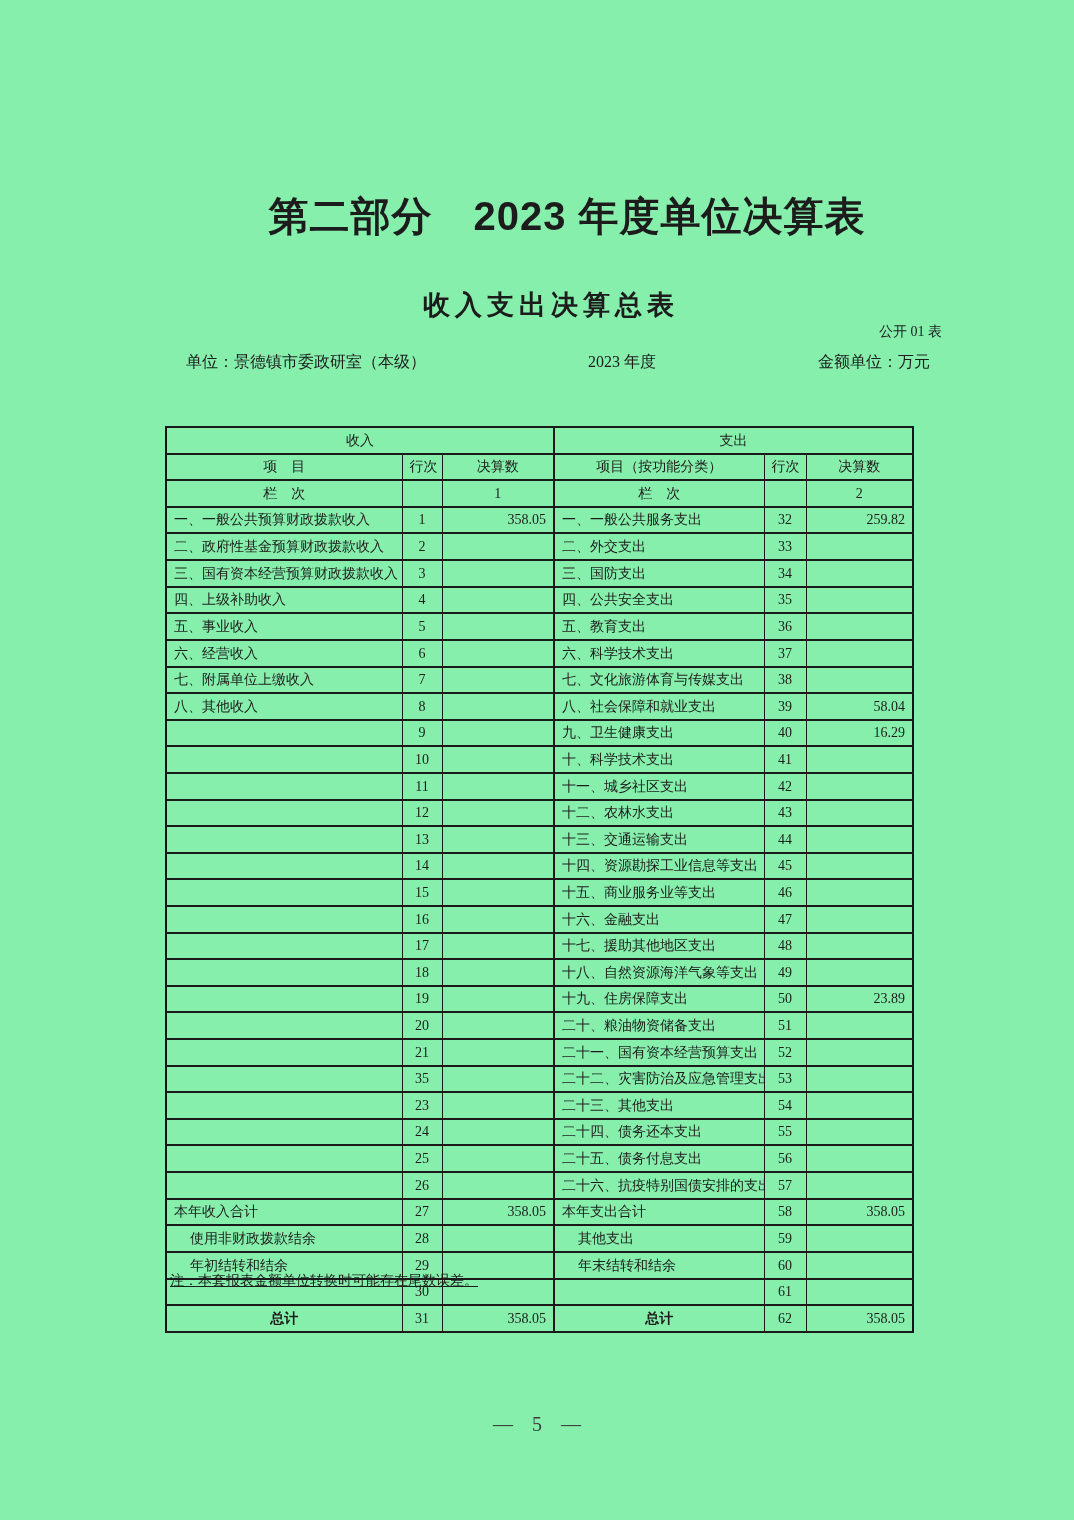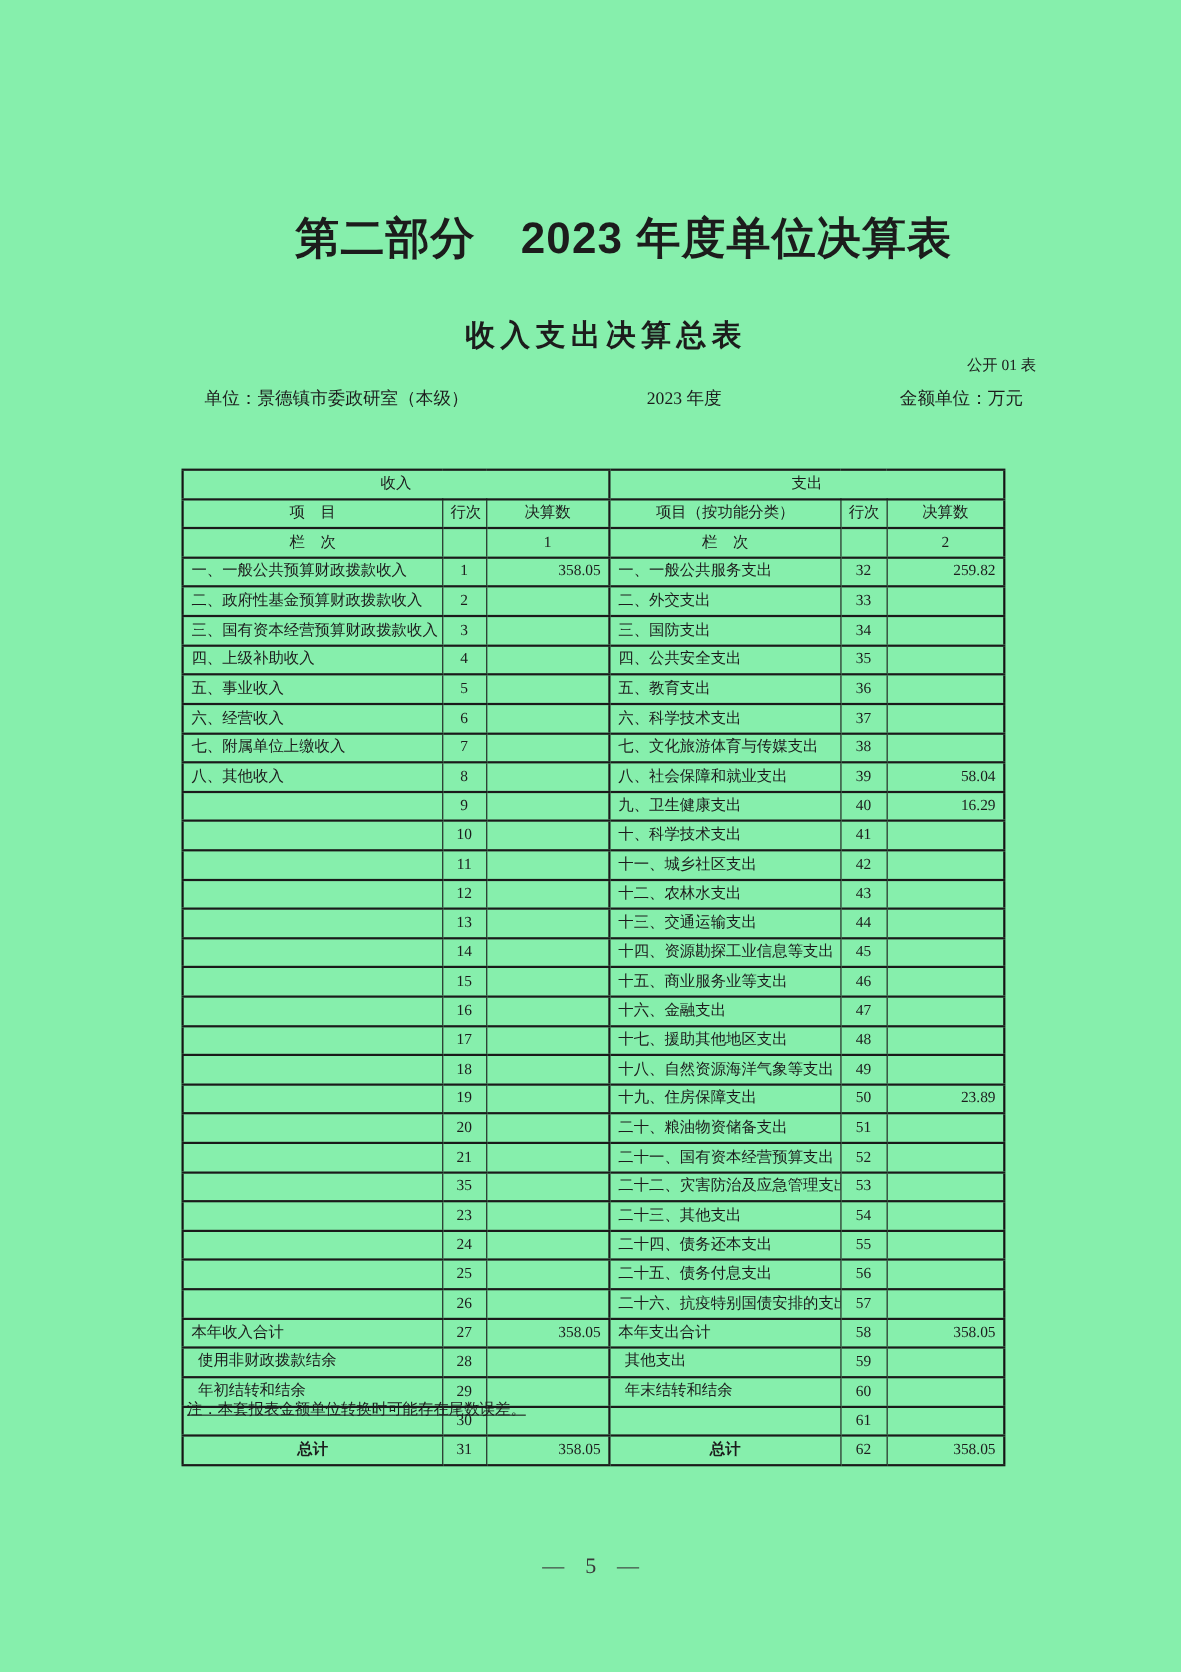--- a/index.html
+++ b/index.html
@@ -63,21 +63,21 @@
     line-height: 1.1;
     white-space: nowrap;
     overflow: hidden;
     vertical-align: middle;
   }
   #main-table td.sec { border-left-width: 2px; }
   #main-table td.center { text-align: center; }
   #main-table td.c-item { text-align: left; }
   #main-table td.c-line { text-align: center; padding: 0 2px; }
   #main-table td.c-val  { text-align: right; }
-  #main-table td.indent { padding-left: 13px; font-family: Liberation Mono, monospace; }
+  #main-table td.indent { padding-left: 23px; }
   #main-table td.total  { text-align: center; font-weight: bold; }
   #note {
     position: absolute;
     top: 1272px; left: 170px;
     font-size: 14px;
     text-decoration: underline;
   }
   #page-number {
     position: absolute;
     top: 1413px; left: 0; right: 0;

